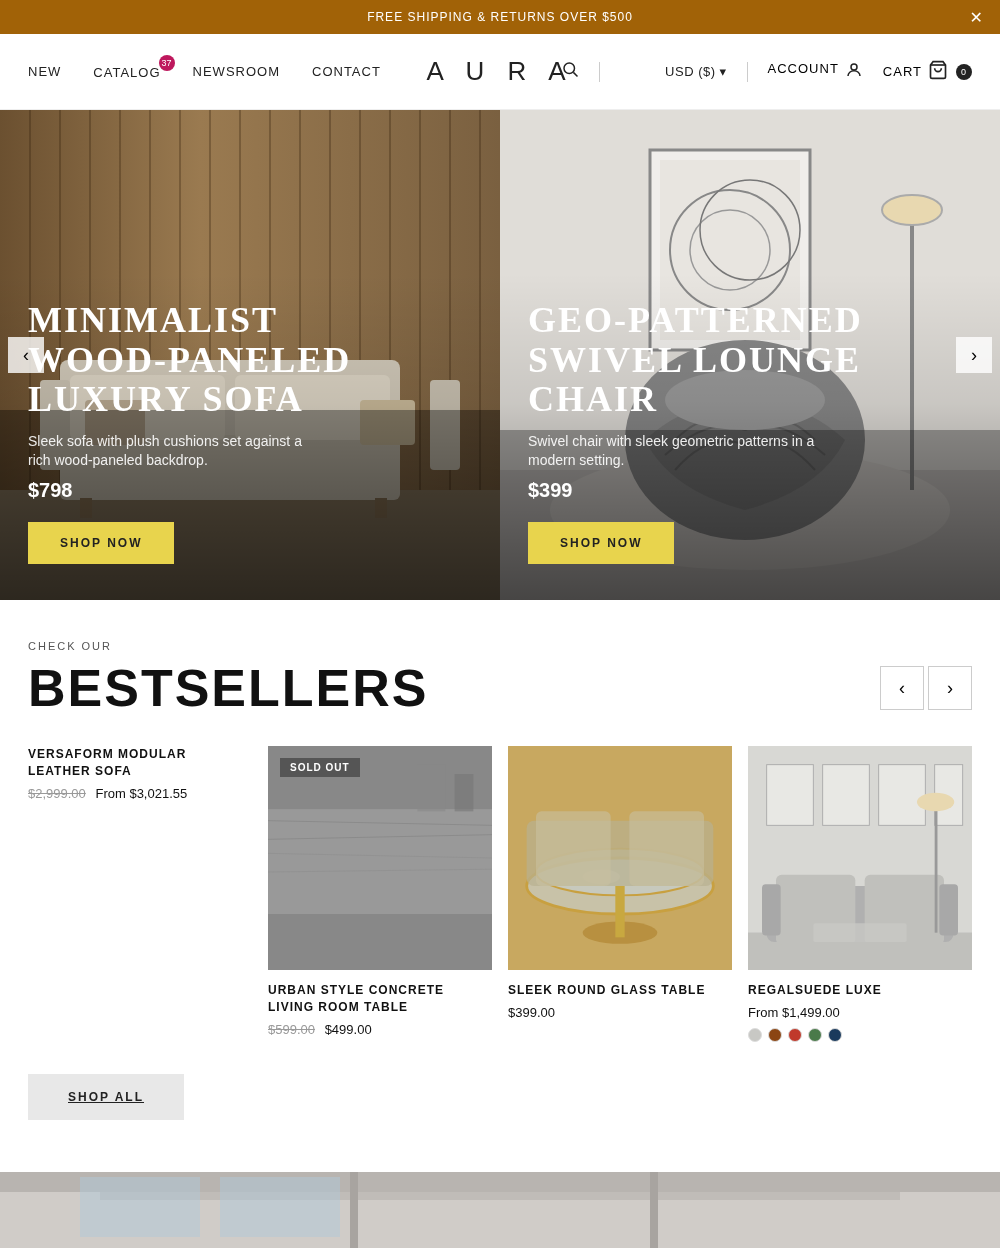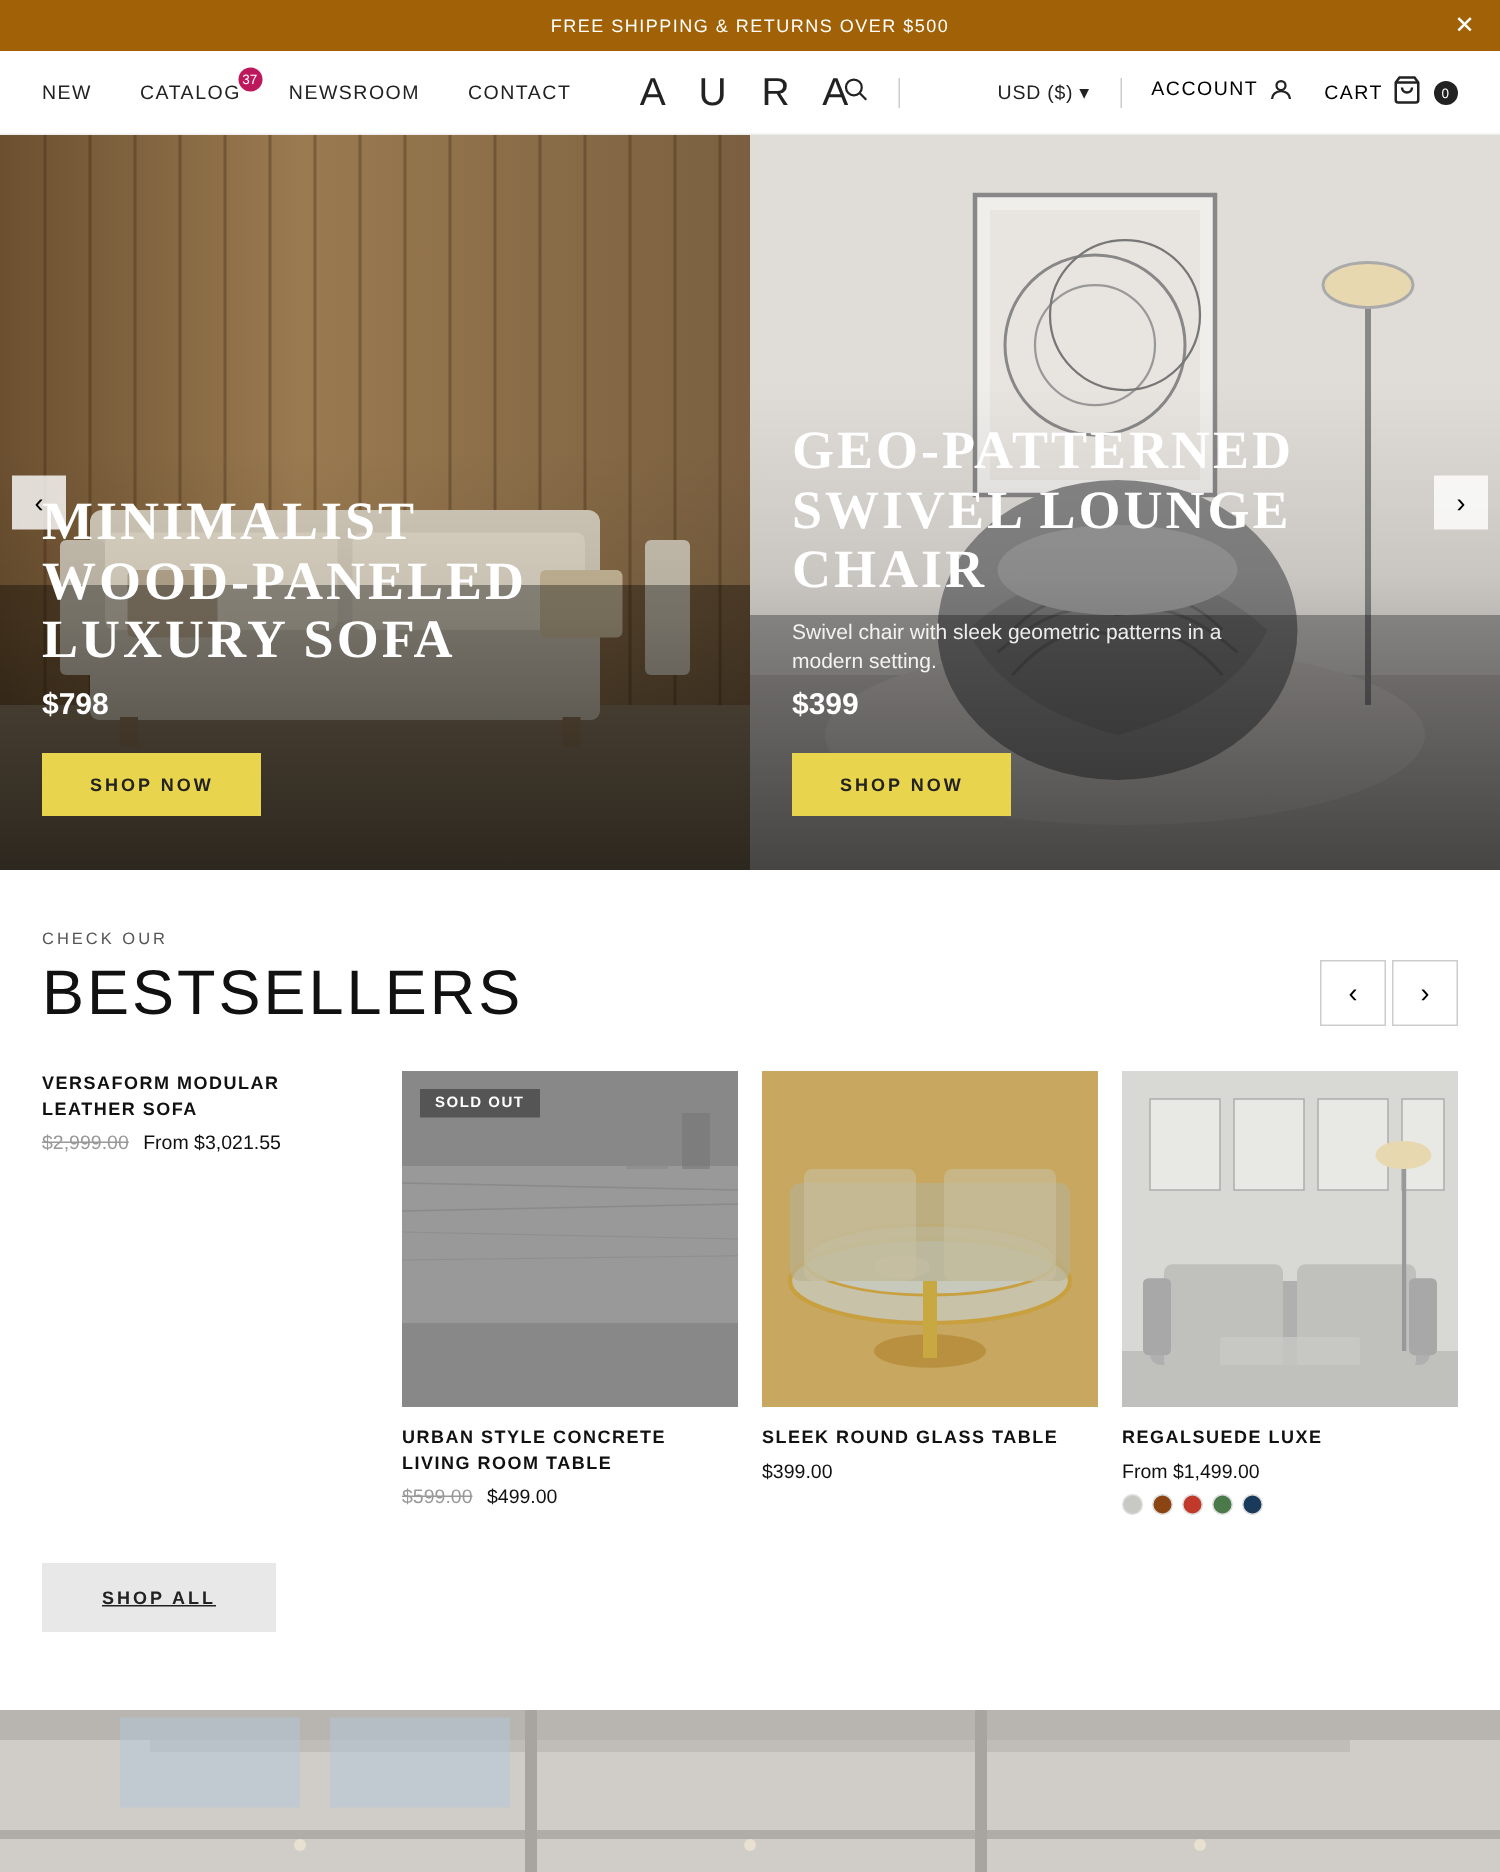--- a/index.html
+++ b/index.html
@@ -24,21 +24,21 @@
       font-size: 16px;
       color: #fff;
     }
 
     
     .nav {
       display: flex;
       align-items: center;
       justify-content: space-between;
       padding: 0 28px;
-      height: 56px;
+      height: 76px;
       background: #fff;
       border-bottom: 1px solid #eee;
     }
     .nav-left {
       display: flex;
       align-items: center;
       gap: 32px;
     }
     .nav-left a, .nav-right a {
       text-decoration: none;
@@ -237,22 +237,22 @@
       text-transform: uppercase;
       margin-bottom: 6px;
     }
     .section-title-row {
       display: flex;
       align-items: center;
       justify-content: space-between;
       margin-bottom: 28px;
     }
     .section-title {
-      font-size: 42px;
-      font-weight: 400;
+      font-size: 52px;
+      font-weight: 700;
       color: #111;
       letter-spacing: 2px;
       text-transform: uppercase;
     }
     .nav-arrows {
       display: flex;
       gap: 4px;
     }
     .nav-arrow-btn {
       width: 44px;
@@ -512,20 +512,21 @@
         <rect x="80" y="388" width="12" height="20" fill="#8b7355"></rect>
         <rect x="375" y="388" width="12" height="20" fill="#8b7355"></rect>
 
         <rect x="0" y="300" width="500" height="190" fill="rgba(0,0,0,0.35)"></rect>
       </svg>
     </div>
     <div class="hero-overlay">
       <div class="hero-title">
         MINIMALIST<br>WOOD-PANELED<br>LUXURY SOFA
       </div>
+      <div class="hero-desc">Sleek sofa with plush cushions set against a rich wood-paneled backdrop.</div>
       <div class="hero-price">$798</div>
       <button class="shop-now-btn">SHOP NOW</button>
     </div>
   </div>
 
   <div class="hero-right">
     <div class="hero-image-placeholder hero-right-img">
 
       <svg width="100%" height="100%" viewBox="0 0 500 490" preserveAspectRatio="xMidYMid slice" style="position:absolute;top:0;left:0;">
         <rect width="500" height="490" fill="#d4d0cc"></rect>

